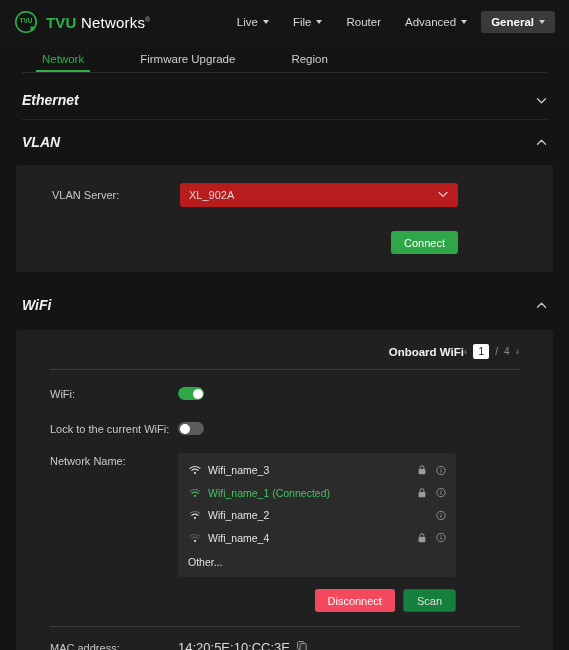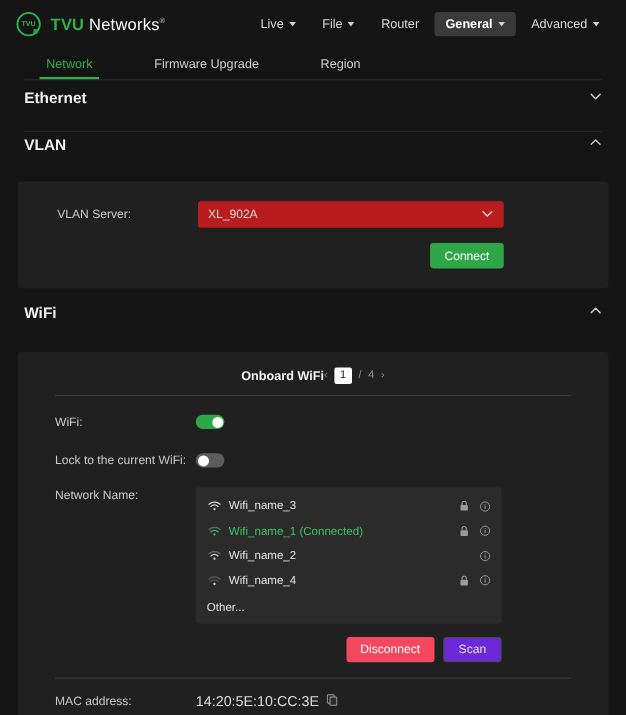--- a/index.html
+++ b/index.html
@@ -51,22 +51,22 @@
   .subtab.active::after {
     content: ""; position: absolute; left: 14px; right: 14px; bottom: 0;
     height: 2px; background: #2fb14a;
   }
   .subtabs-rule {
     margin: 0 22px; height: 1px; background: #2c2c2c;
   }
 
   
   .section-head {
-    display: flex; align-items: flex-start; justify-content: space-between;
-    padding: 0 22px; height: 38px;
+    display: flex; align-items: center; justify-content: space-between;
+    padding: 0 22px; height: 38px; font-style: italic;
   }
   .section-title { font-size: 14px; font-weight: bold; color: #f0f0f0; }
   .chev {
     width: 12px; height: 12px; position: relative; color: #c8c8c8;
   }
   .chev svg { display: block; }
 
   .section-rule { margin: 0 22px; height: 1px; background: #262626; }
 
   .card {
@@ -84,29 +84,29 @@
     font-size: 11px; color: #dcdcdc; justify-content: space-between;
     cursor: default;
   }
   .btn {
     font-size: 11px; border-radius: 3px; padding: 0 13px; height: 23px;
     display: inline-flex; align-items: center; justify-content: center;
     cursor: default; border: none; white-space: nowrap;
   }
   .btn-green { background: #2fa648; color: #fff; }
   .btn-red { background: #f4485e; color: #fff; }
-  .btn-outline { background: #6d28d9; color: #e0e0e0; border: 1px solid #4a4a4a; }
+  .btn-outline { background: #15803d; color: #e0e0e0; border: 1px solid #4a4a4a; }
 
   
   .inner-card {
     margin: 6px 16px 0 16px; background: #202020; border-radius: 3px;
     padding: 14px 20px 16px 20px;
   }
   .inner-head {
-    display: flex; align-items: center; justify-content: center;
+    display: flex; align-items: center; justify-content: flex-end;
     padding: 0 14px 0 14px;
   }
   .inner-title { font-size: 11.5px; font-weight: bold; color: #f2f2f2; }
   .pager { display: flex; align-items: center; gap: 6px; font-size: 10px; color: #8d8d8d; }
   .pager-arrow { color: #8d8d8d; font-size: 10px; cursor: default; }
   .pager-box {
     background: #fff; color: #111; border-radius: 2px; min-width: 16px;
     height: 15px; display: flex; align-items: center; justify-content: center;
     font-size: 10px; padding: 0 3px;
   }
@@ -171,26 +171,26 @@
         <span>Live</span>
         <span class="caret"></span>
       </div>
       <div class="nav-item">
         <span>File</span>
         <span class="caret"></span>
       </div>
       <div class="nav-item">
         <span>Router</span>
       </div>
+      <div class="nav-item">
+        <span>Advanced</span>
+        <span class="caret"></span>
+      </div>
       <div class="nav-item active">
         <span>General</span>
-        <span class="caret"></span>
-      </div>
-      <div class="nav-item">
-        <span>Advanced</span>
         <span class="caret"></span>
       </div>
     </div>
   </div>
 
   <div class="subtabs">
     <div class="subtab active">
       <span>Network</span>
     </div>
     <div class="subtab">
@@ -227,21 +227,21 @@
       <span class="row-label">VLAN Server:</span>
       <div class="select">
         <span>XL_902A</span>
         <span>
           <svg width="12" height="12" viewBox="0 0 12 12">
               <polyline points="2,4.4 6,8.4 10,4.4" fill="none" stroke="#d5d5d5" stroke-width="1.3" stroke-linecap="round" stroke-linejoin="round"></polyline>
             </svg>
         </span>
       </div>
     </div>
-    <div class="row" style="margin-top:14px; justify-content:flex-start;">
+    <div class="row" style="margin-top:24px; justify-content:flex-start;">
       <span class="row-label"></span>
       <div style="width:278px; display:flex; justify-content:flex-end;">
         <button class="btn btn-green">Connect</button>
       </div>
     </div>
   </div>
 
   <div class="section-head" style="margin-top:14px">
     <span class="section-title">WiFi</span>
     <span class="chev">

